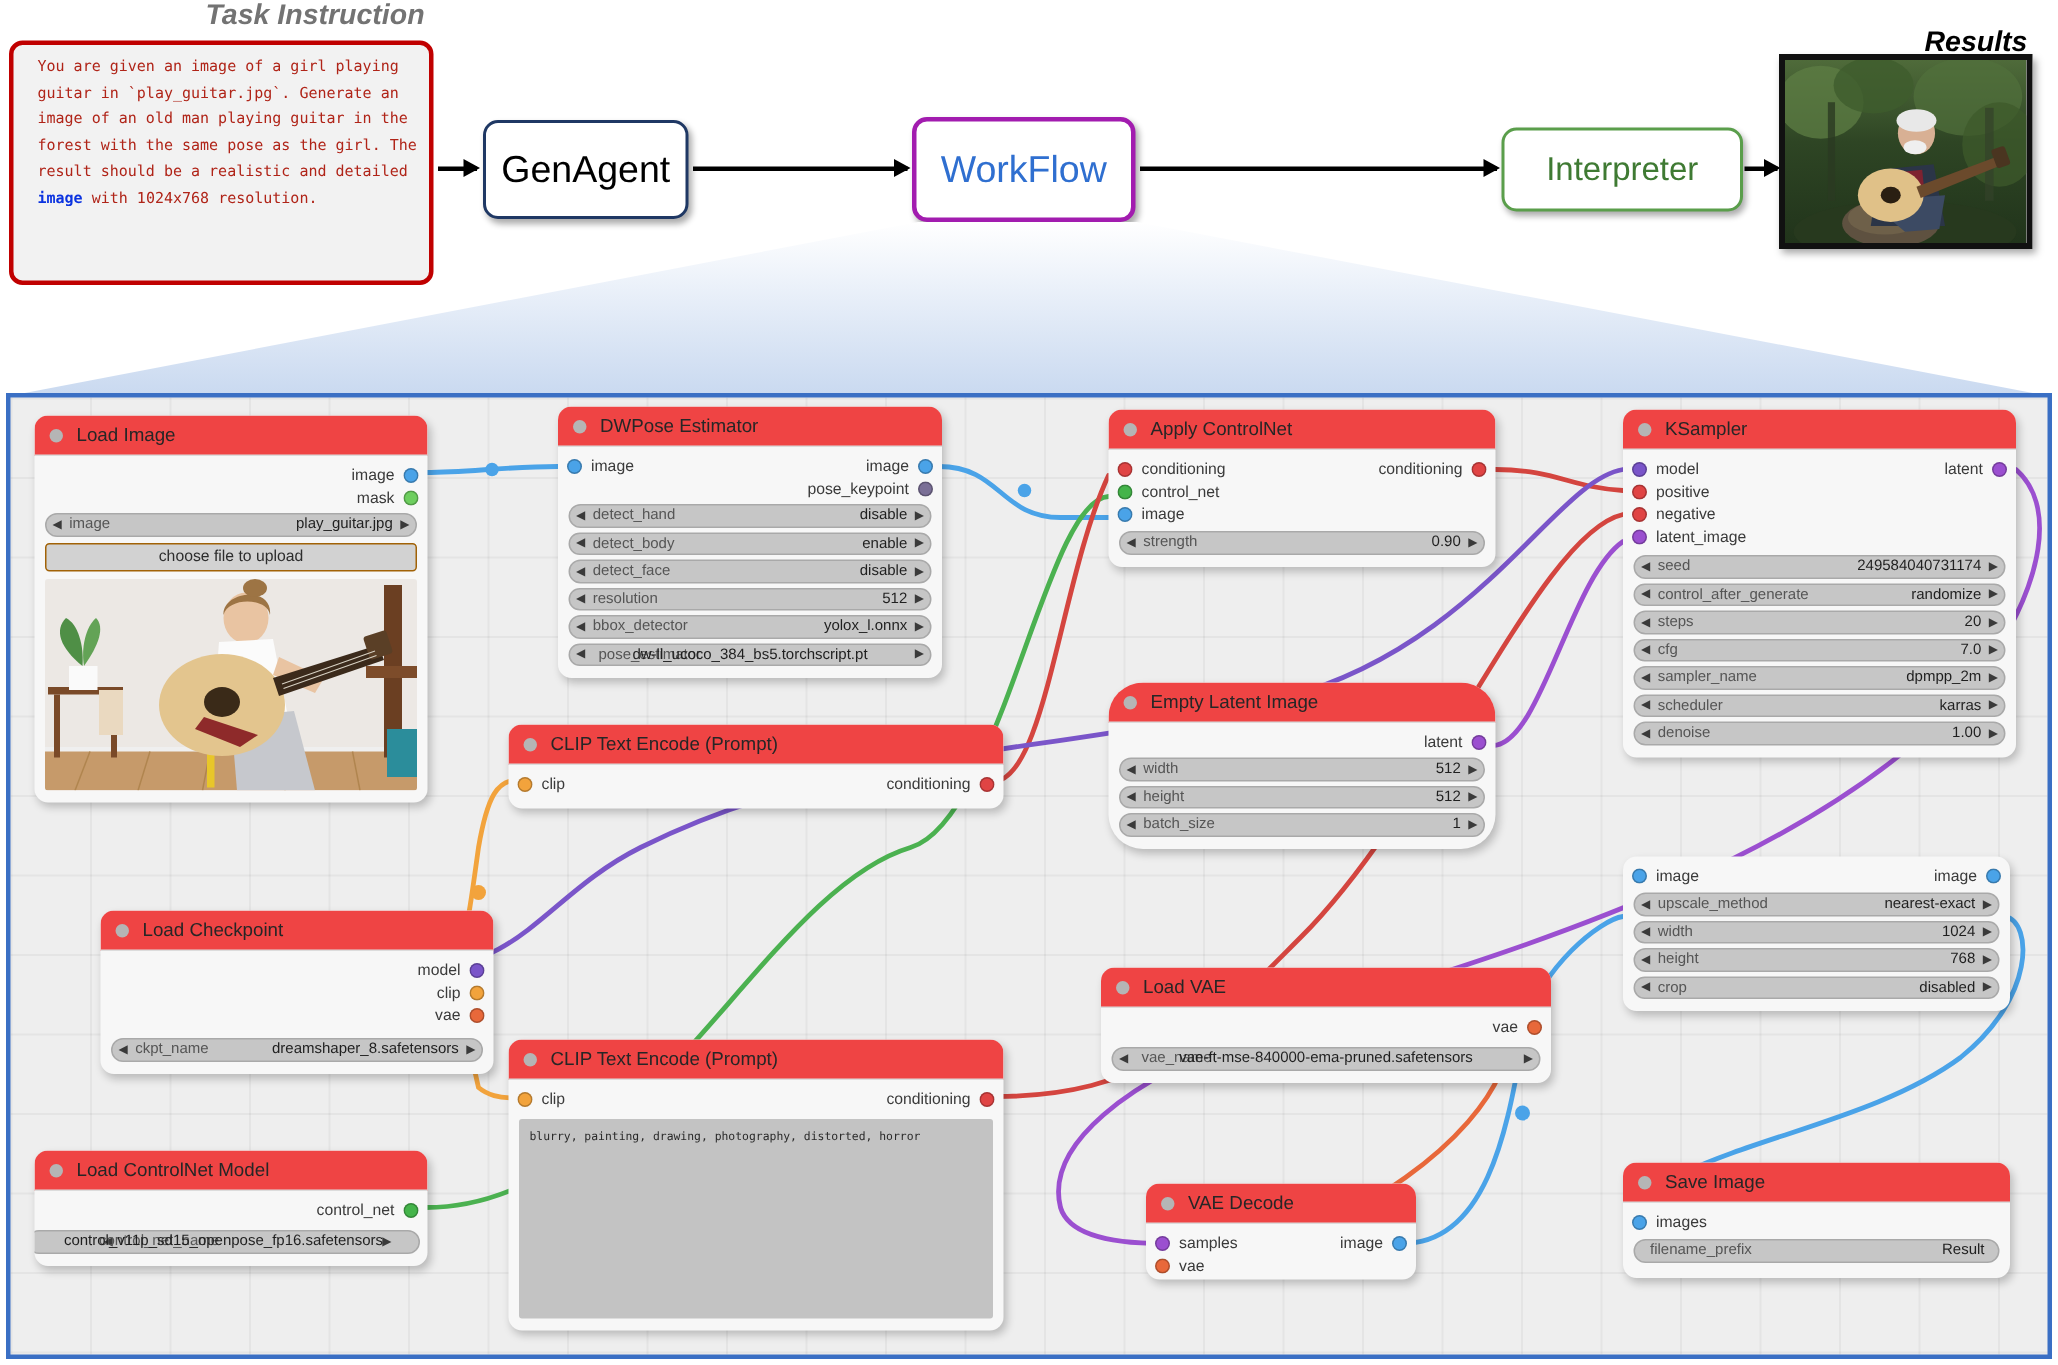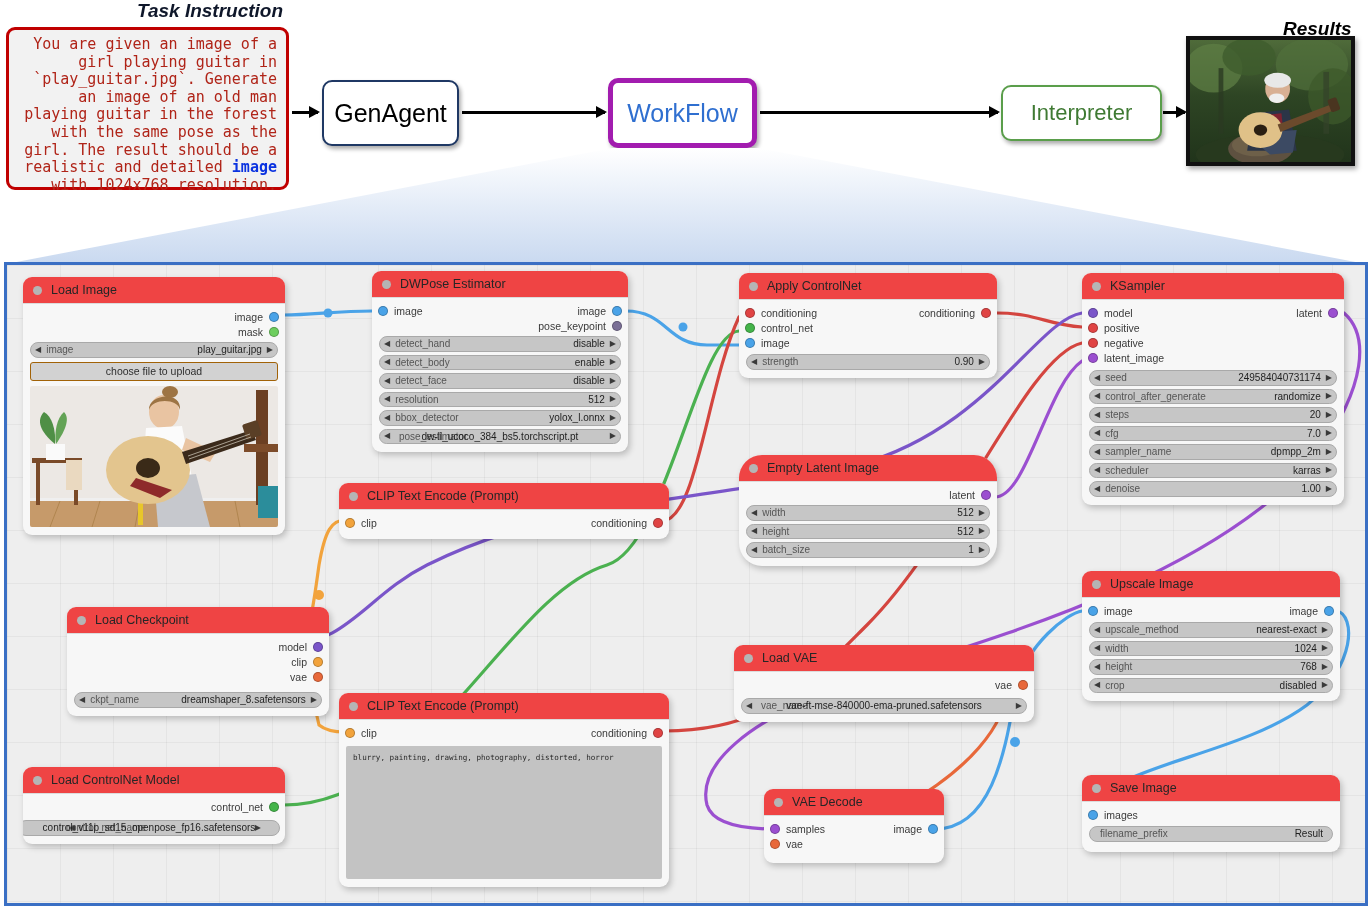--- a/index.html
+++ b/index.html
@@ -3,37 +3,37 @@
 <meta charset="utf-8">
 <style>
   html,body{margin:0;padding:0;background:#ffffff;}
   body{width:1372px;height:910px;position:relative;overflow:hidden;
        font-family:"Liberation Sans", sans-serif;}
 
   
   #top{position:absolute;left:0;top:0;width:1372px;height:215px;}
 
   .hdr-label{position:absolute;font-style:italic;font-weight:bold;font-size:19px;}
-  #task-title{left:137px;top:0px;color:#0f172a;}
+  #task-title{left:137px;top:0px;color:#737373;}
   #results-title{left:1283px;top:18px;color:#000000;}
 
   #task-box{position:absolute;left:6px;top:27px;width:283px;height:163px;
      border:3px solid #c00000;border-radius:9px;background:#f2f2f2;
      box-sizing:border-box;}
-  #task-text{position:absolute;left:0;top:6px;width:268px;
-     font-family:"DejaVu Sans Mono", monospace;font-size:15px;line-height:17.6px;
-     color:#b02418;white-space:pre-wrap;text-align:right;}
+  #task-text{position:absolute;left:16px;top:6px;width:268px;
+     font-family:"DejaVu Sans Mono", monospace;font-size:10px;line-height:17.6px;
+     color:#b02418;white-space:pre-wrap;}
   #task-text b{color:#0b33e0;font-weight:bold;}
 
   .fbox{position:absolute;background:#ffffff;box-sizing:border-box;
      display:flex;align-items:center;justify-content:center;
      border-radius:10px;box-shadow:2px 3px 4px rgba(0,0,0,.33);}
   #genagent{left:322px;top:80px;width:137px;height:66px;border:2px solid #1f3864;}
   #genagent span{font-size:25px;color:#000;}
-  #workflow{left:608px;top:78px;width:149px;height:70px;border:5px solid #a21caf;}
+  #workflow{left:608px;top:78px;width:149px;height:70px;border:3px solid #a21caf;}
   #workflow span{font-size:25px;color:#2f6fd0;}
   #interpreter{left:1001px;top:85px;width:161px;height:56px;border:2.5px solid #5a9e4b;}
   #interpreter span{font-size:22px;color:#3f7a33;}
 
   .arrow{position:absolute;height:3px;background:#000;}
   .arrow:after{content:"";position:absolute;right:-2px;top:-5px;
      border-left:11px solid #000;border-top:6.5px solid transparent;
      border-bottom:6.5px solid transparent;}
 
   
@@ -513,24 +513,20 @@
       <div class="widget" style="margin-top:8px;">
         <span class="ar">◀</span>
         <span class="wlab">ckpt_name</span>
         <span class="wval">dreamshaper_8.safetensors</span>
         <span class="ar">▶</span>
       </div>
     </div>
   </div>
 
   <div class="node" style="left:1075px;top:306px;width:258px;">
-    <div class="node-title">
-      <span class="node-dot"></span>
-      <span>Upscale Image</span>
-    </div>
     <div class="node-body">
       <div style="position:relative;height:16px;">
         <div class="port in" style="position:absolute;left:0;top:0;">
           <span class="pdot" style="background:#4aa3e8"></span>
           <span>image</span>
         </div>
         <div class="port out" style="position:absolute;right:0;top:0;">
           <span>image</span>
           <span class="pdot" style="background:#4aa3e8"></span>
         </div>
@@ -618,21 +614,21 @@
         <span class="ar" style="margin-left:auto;margin-right:14px;">▶</span>
       </div>
     </div>
   </div>
 
   <div class="node" style="left:757px;top:524px;width:180px;">
     <div class="node-title">
       <span class="node-dot"></span>
       <span>VAE Decode</span>
     </div>
-    <div class="node-body" style="padding-bottom:10px;">
+    <div class="node-body" style="padding-bottom:0;">
       <div style="position:relative;height:32px;">
         <div class="port in" style="position:absolute;left:0;top:0;">
           <span class="pdot" style="background:#9b4fd0"></span>
           <span>samples</span>
         </div>
         <div class="port in" style="position:absolute;left:0;top:15px;">
           <span class="pdot" style="background:#e8683a"></span>
           <span>vae</span>
         </div>
         <div class="port out" style="position:absolute;right:0;top:0;">

